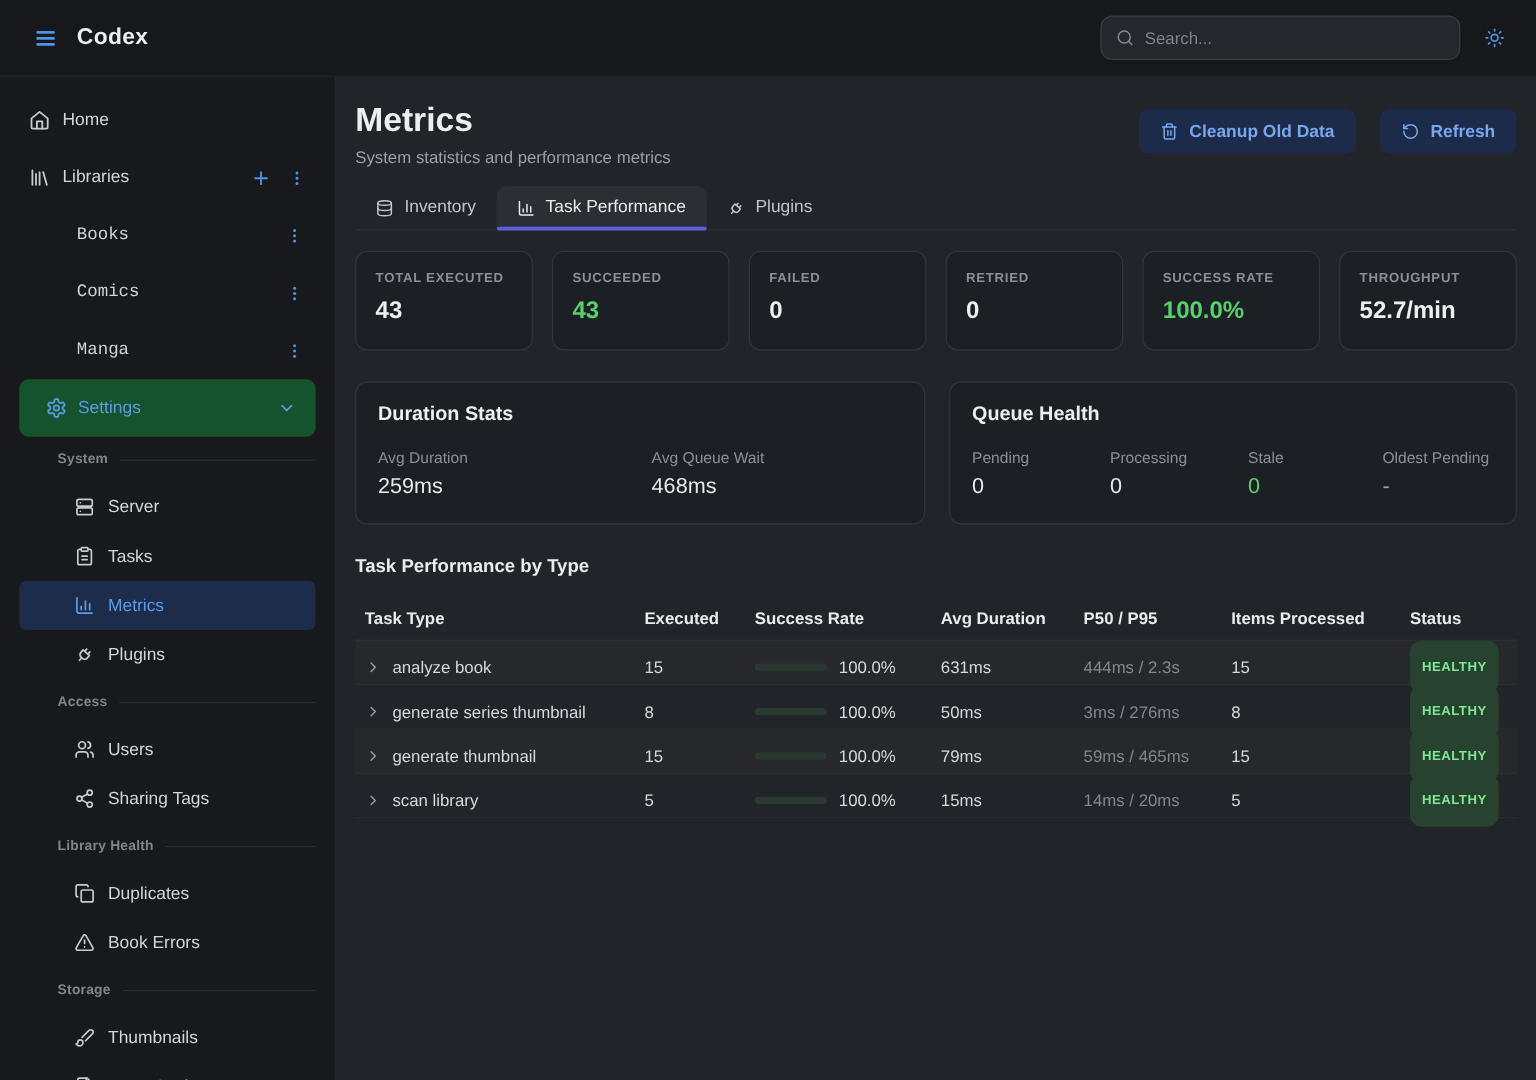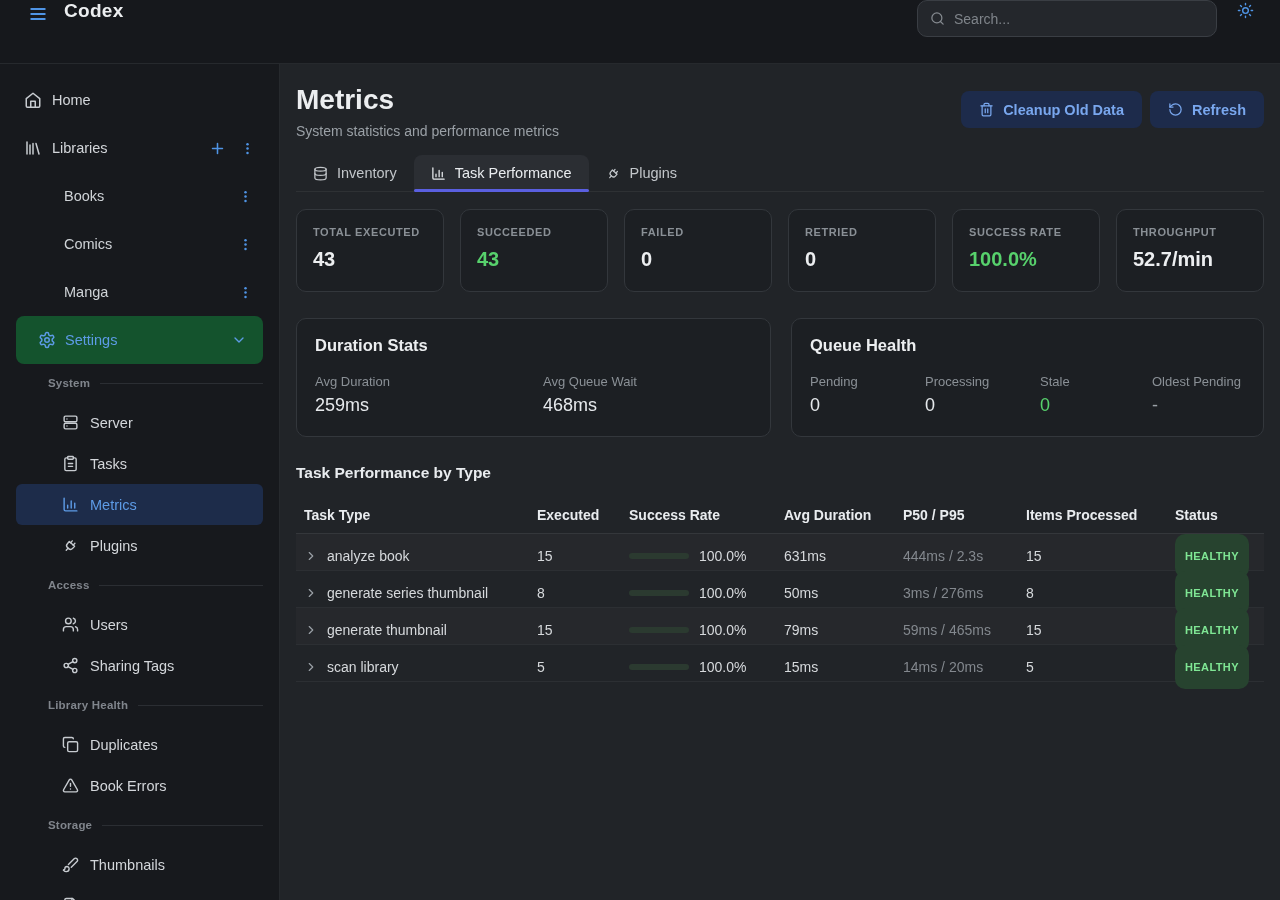--- a/index.html
+++ b/index.html
@@ -7,21 +7,21 @@
   body {
     background:#212428;
     font-family:"Liberation Sans", sans-serif;
     color:#e8eaed;
   }
   svg { display:block; overflow:visible; }
 
   
   .topbar {
     height:64px; background:#16181c; border-bottom:1px solid #26292d;
-    display:flex; align-items:flex-start; padding:0 24px;
+    display:flex; align-items:center; padding:0 24px;
   }
   .hamburger { background:none; border:none; color:#4f94e5; cursor:pointer; margin-right:12px; padding:4px; }
   .app-title { font-size:19px; font-weight:700; color:#eceef0; letter-spacing:.3px; }
   .topbar-spacer { flex:1; }
   .search-box {
     width:300px; height:37px; background:#24272c; border:1px solid #3a3e44;
     border-radius:10px; display:flex; align-items:center; padding:0 12px; gap:9px; color:#858a90;
   }
   .search-box input {
     flex:1; background:transparent; border:none; outline:none;
@@ -39,21 +39,21 @@
     padding-top:12px; flex-shrink:0; overflow:hidden;
   }
   .nav-item {
     height:48px; display:flex; align-items:center; gap:10px;
     padding:0 24px; color:#d3d6da; font-size:14.5px; cursor:pointer;
   }
   .nav-item .nav-ic { color:#c7cbd0; }
   .nav-trailing { margin-left:auto; display:flex; align-items:center; gap:14px; color:#4f94e5; }
   .nav-child {
     height:48px; display:flex; align-items:center;
-    padding:0 26px 0 64px; color:#cfd3d7; font-size:14.5px; cursor:pointer;
+    padding:0 26px 0 64px; color:#cfd3d7; font-size:14.5px; cursor:pointer;font-family:Liberation Mono, monospace;
   }
   .nav-child .nav-trailing { gap:0; }
   .nav-settings {
     height:48px; margin:0 16px; border-radius:8px; background:#14532d;
     display:flex; align-items:center; gap:9px; padding:0 16px 0 22px;
     color:#5d9be6; font-size:14.5px; cursor:pointer;
   }
   .nav-settings .chev { margin-left:auto; }
   .section-label {
     height:38px; display:flex; align-items:center; gap:10px;
@@ -69,21 +69,21 @@
     margin:0 16px; padding-left:46px; border-radius:6px;
     background:#1d2c4a; color:#5d9be6;
   }
   .nav-sub.active .nav-ic { color:#5d9be6; }
 
   
   .main { flex:1; padding:20px 16px 0 16px; overflow:hidden; }
   .page-head { display:flex; justify-content:space-between; align-items:flex-start; }
   .page-title { font-size:28px; font-weight:700; color:#eceef0; }
   .page-subtitle { margin-top:7px; font-size:14px; color:#9aa0a6; }
-  .head-actions { display:flex; gap:8px; margin-top:7px; }
+  .head-actions { display:flex; gap:20px; margin-top:7px; }
   .btn {
     height:37px; padding:0 18px; border:none; border-radius:8px; cursor:pointer;
     background:#1d2b4b; color:#79a7ee; font-size:14.5px; font-weight:700;
     display:flex; align-items:center; gap:9px; font-family:inherit;
   }
 
   
   .tabs { margin-top:16px; display:flex; border-bottom:1px solid #2e3134; }
   .tab {
     position:relative; height:36px; padding:0 17px; display:flex; align-items:center; gap:9px;

